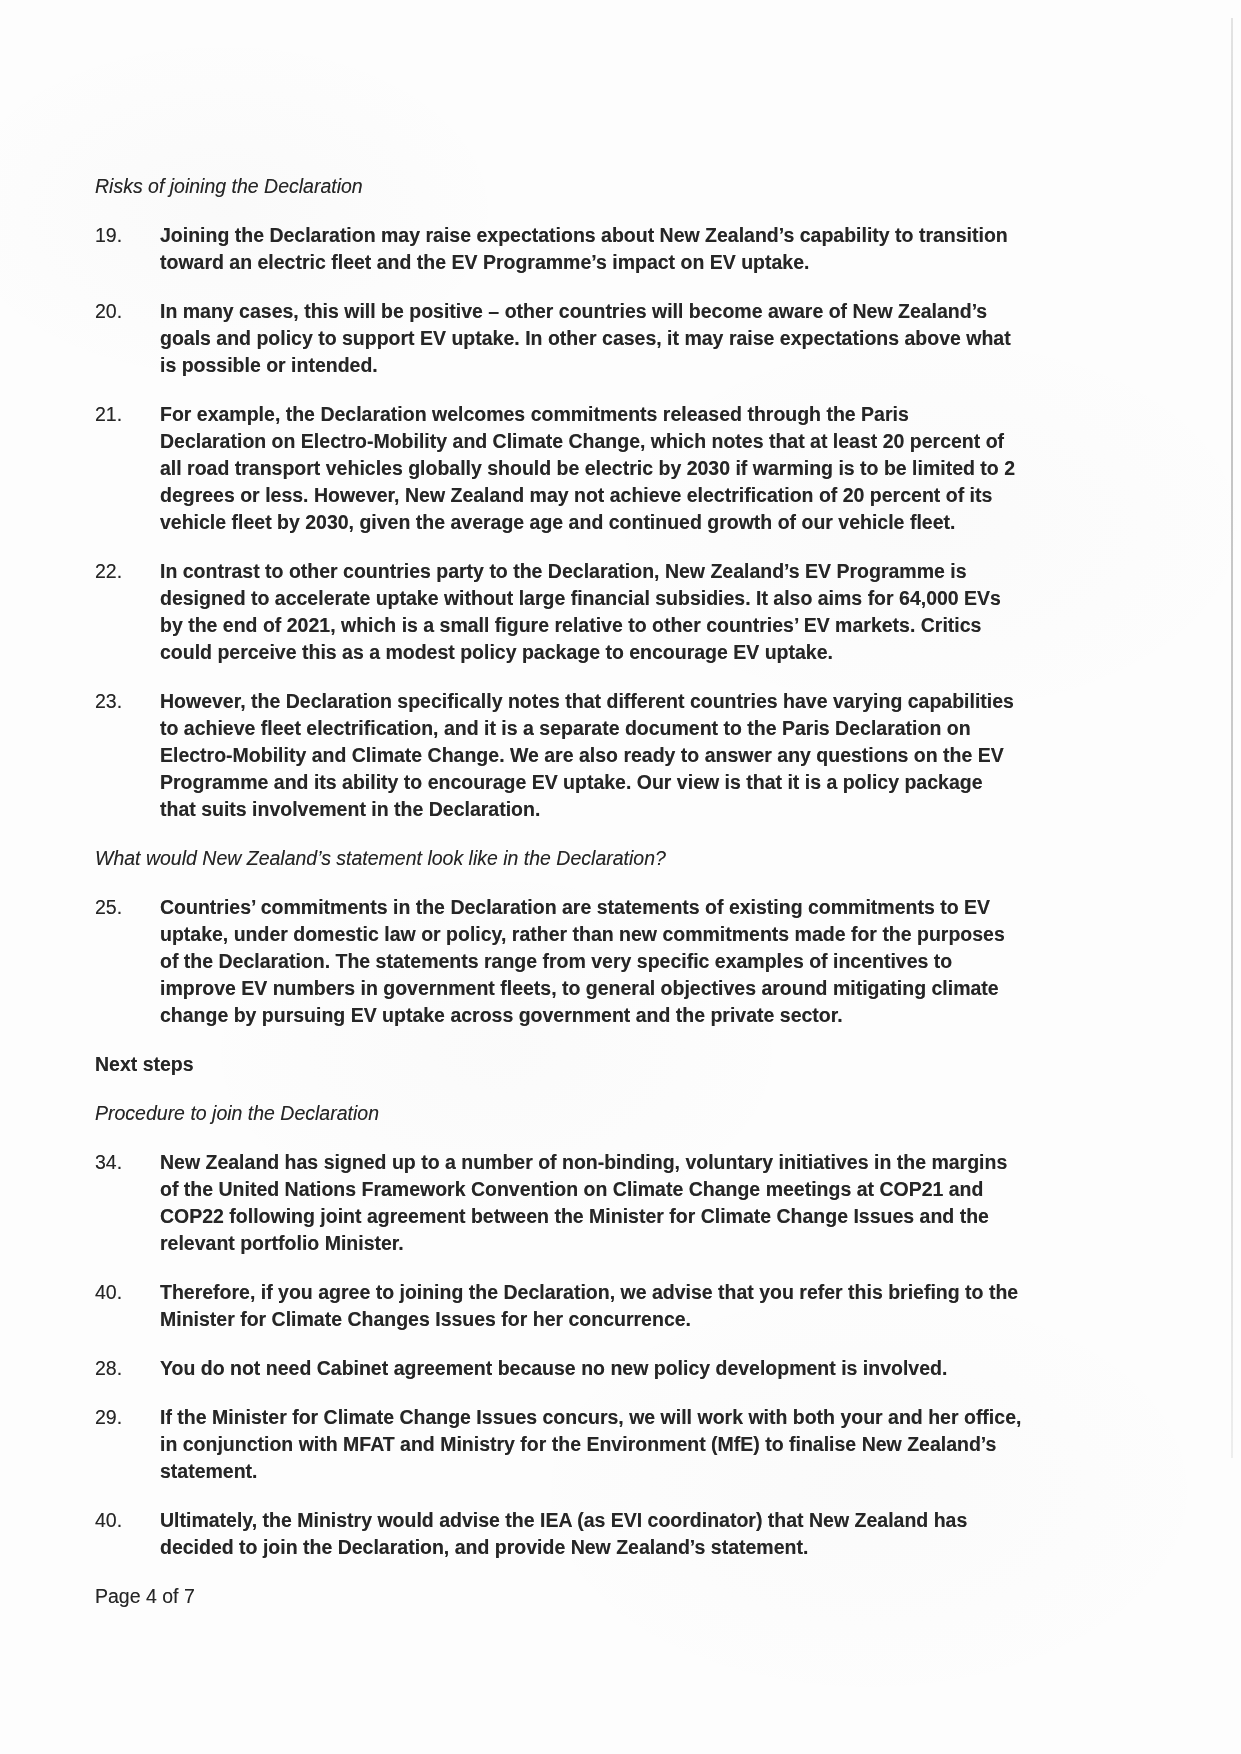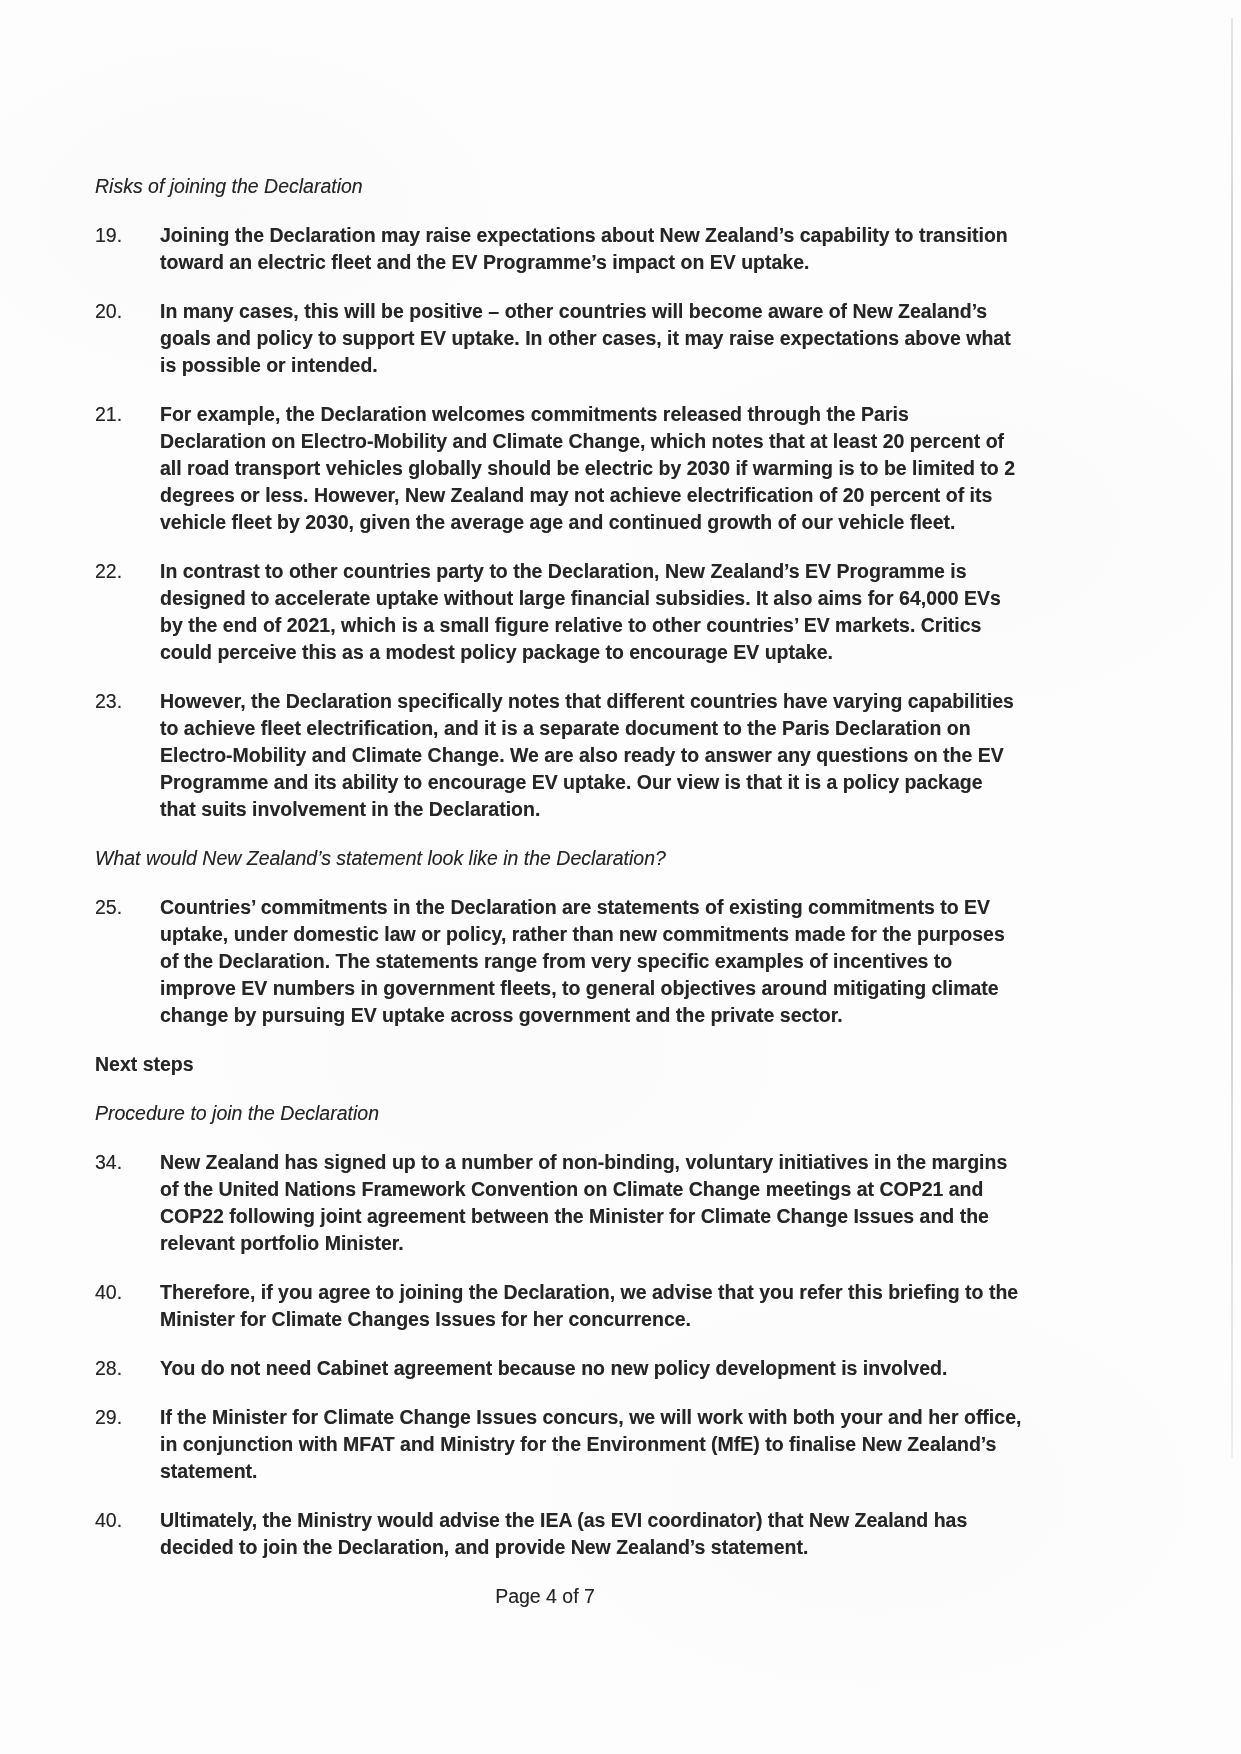--- a/index.html
+++ b/index.html
@@ -62,21 +62,20 @@
     width: 65px;
     flex: 0 0 65px;
     white-space: pre;
   }
   .para .body {
     white-space: pre;
     font-weight: bold;
   }
   .footer {
     margin-top: 16px;
-    text-align: center;
     white-space: pre;
   }
 </style>
 </head>
 <body>
 
 <div class="page">
   <div class="scan-line"></div>
 
   <div class="content">

